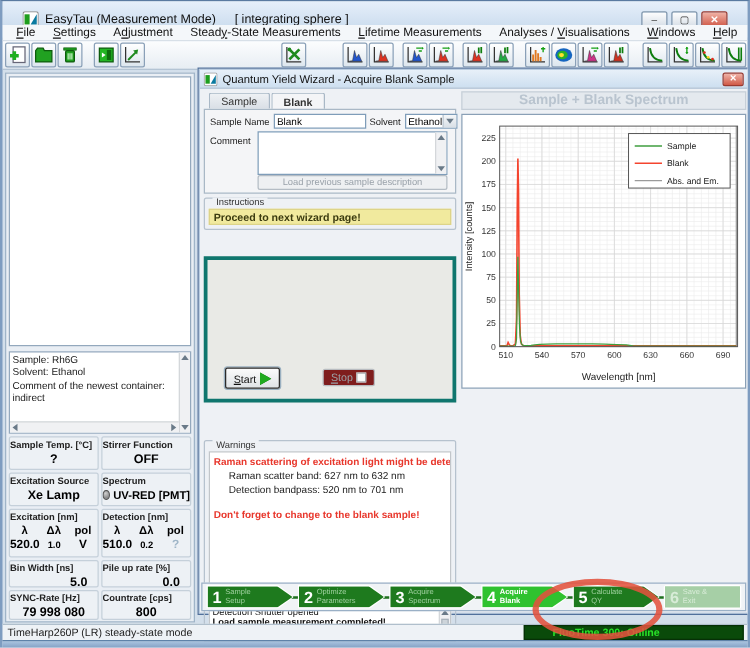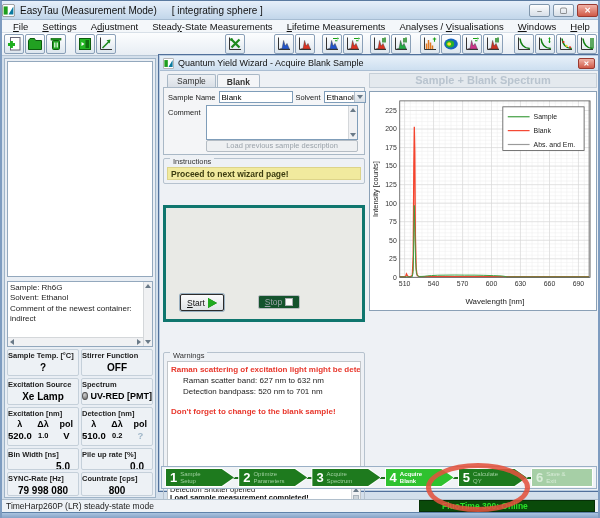--- a/index.html
+++ b/index.html
@@ -3,21 +3,21 @@
 <meta charset="utf-8">
 <style>
   * { box-sizing: border-box; margin:0; padding:0; }
   html,body { width:600px; height:518px; }
   body {
     position:relative; font-family:"Liberation Sans", sans-serif;
     background:#d3dfeb; overflow:hidden;
     border-left:2px solid #7e9cc0; border-right:2px solid #7e9cc0; border-top:1px solid #5a7aa0;
   }
   
-  .titlebar{position:absolute;left:0;top:0;right:0;height:19px;background:linear-gradient(#e6effa,#c2d6ea);border-bottom:1px solid #a6bcd2;display:flex;align-items:center;padding:0 0;gap:5px;}
+  .titlebar{position:absolute;left:0;top:0;right:0;height:30px;background:linear-gradient(#e6effa,#c2d6ea);border-bottom:1px solid #a6bcd2;display:flex;align-items:center;padding:0 16px;gap:5px;}
   .app-icon{width:13px;height:13px;flex:0 0 auto;}
   .title-text{font-size:10px;color:#111;}
   .title-sub{font-size:10px;color:#111;margin-left:10px;}
   .win-btns{margin-left:auto;display:flex;gap:3px;}
   .wbtn{width:21px;height:13px;border:1px solid #8096ac;border-radius:2px;background:linear-gradient(#fdfdfd,#d7dfe8);font-size:8px;line-height:11px;text-align:center;color:#333;}
   .wbtn.close{background:linear-gradient(#f0b2a6,#d05a48);border-color:#9a3a30;color:#fff;font-weight:bold;}
   
   .menubar{position:absolute;left:0;top:19px;right:0;height:13px;background:#f4f7fa;border-bottom:1px solid #d8e0e8;display:flex;align-items:center;padding-left:4px;}
   .menu-item{font-size:9.5px;color:#111;padding:0 7px;white-space:nowrap;}
   
@@ -68,21 +68,21 @@
   
   .wgroup{margin-top:3px;border:1px solid #b6c2ce;border-radius:2px;position:relative;padding:8px 3px 3px 3px;}
   .wgroup>.wcap{position:absolute;left:6px;top:-1px;font-size:7.5px;color:#333;background:#eef1f5;padding:0 3px;line-height:8px;}
   .instr{height:26px;}
   .instr-strip{height:13px;background:#f1ea9e;border:1px solid #ddd489;display:flex;align-items:center;padding-left:3px;font-size:8.5px;font-weight:bold;color:#3c3c10;}
   .work-area{margin-top:21px;height:117px;background:#e9eae6;border:3px solid #0f766e;position:relative;}
   .start-btn{position:absolute;left:14px;bottom:8px;width:44px;height:17px;border:1px solid #2b2b2b;border-radius:2px;background:linear-gradient(#fbfbfb,#dfe3e6);display:flex;align-items:center;justify-content:center;gap:3px;box-shadow:0 0 0 1px #9ab0c0;}
   .btn-label{font-size:8.5px;color:#111;display:inline-block;}
   .btn-label::first-letter{text-decoration:underline;}
   .play-icon{width:0;height:0;border-top:5px solid transparent;border-bottom:5px solid transparent;border-left:9px solid #1faa1f;filter:drop-shadow(0 0 0.5px #0a5a0a);}
-  .stop-btn{position:absolute;left:92px;bottom:10px;width:42px;height:14px;border:1px solid #b8bcc0;border-radius:2px;background:#14532d;display:flex;align-items:center;justify-content:center;gap:3px;}
+  .stop-btn{position:absolute;left:92px;bottom:10px;width:42px;height:14px;border:1px solid #b8bcc0;border-radius:2px;background:#7f1d1d;display:flex;align-items:center;justify-content:center;gap:3px;}
   .stop-btn .btn-label{color:#9ba2a8;font-size:8.5px;}
   .stop-box{width:8px;height:8px;border:1px solid #a8acb0;background:#fafafa;}
   .warn-group{height:121px;margin-top:30px;}
   .warn-box{height:107px;background:#fff;border:1px solid #c2c6ca;overflow:hidden;padding:2px 3px;}
   .warn-line{font-size:8px;line-height:1.4;white-space:nowrap;}
   .warn-line.alert{color:#e8372c;font-weight:bold;}
   .warn-line.detail{color:#222;padding-left:12px;}
   .warn-line.blank{height:8px;}
   .log-group{height:38px;}
   .log-box{height:24px;background:#fff;border:1px solid #c2c6ca;position:relative;overflow:hidden;}

